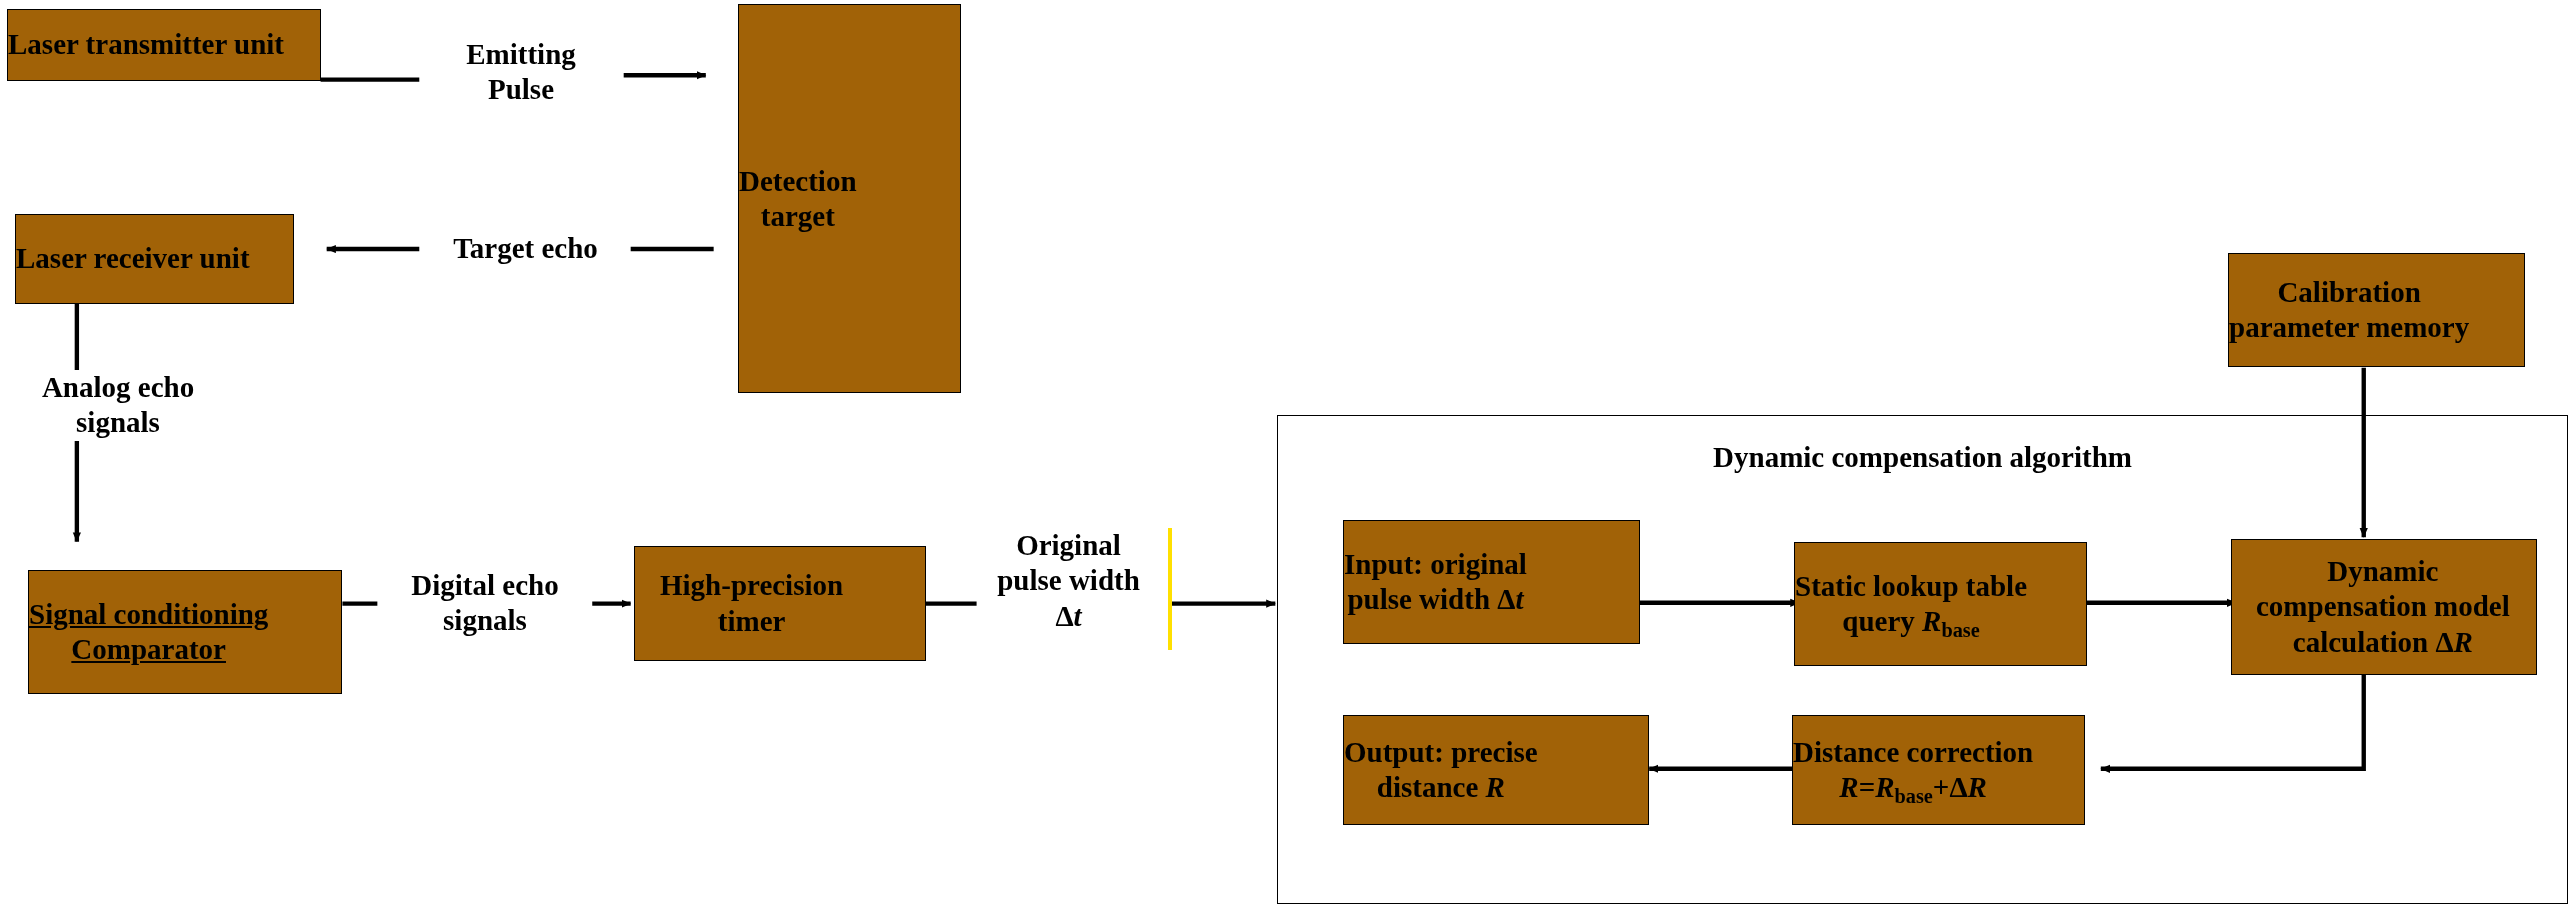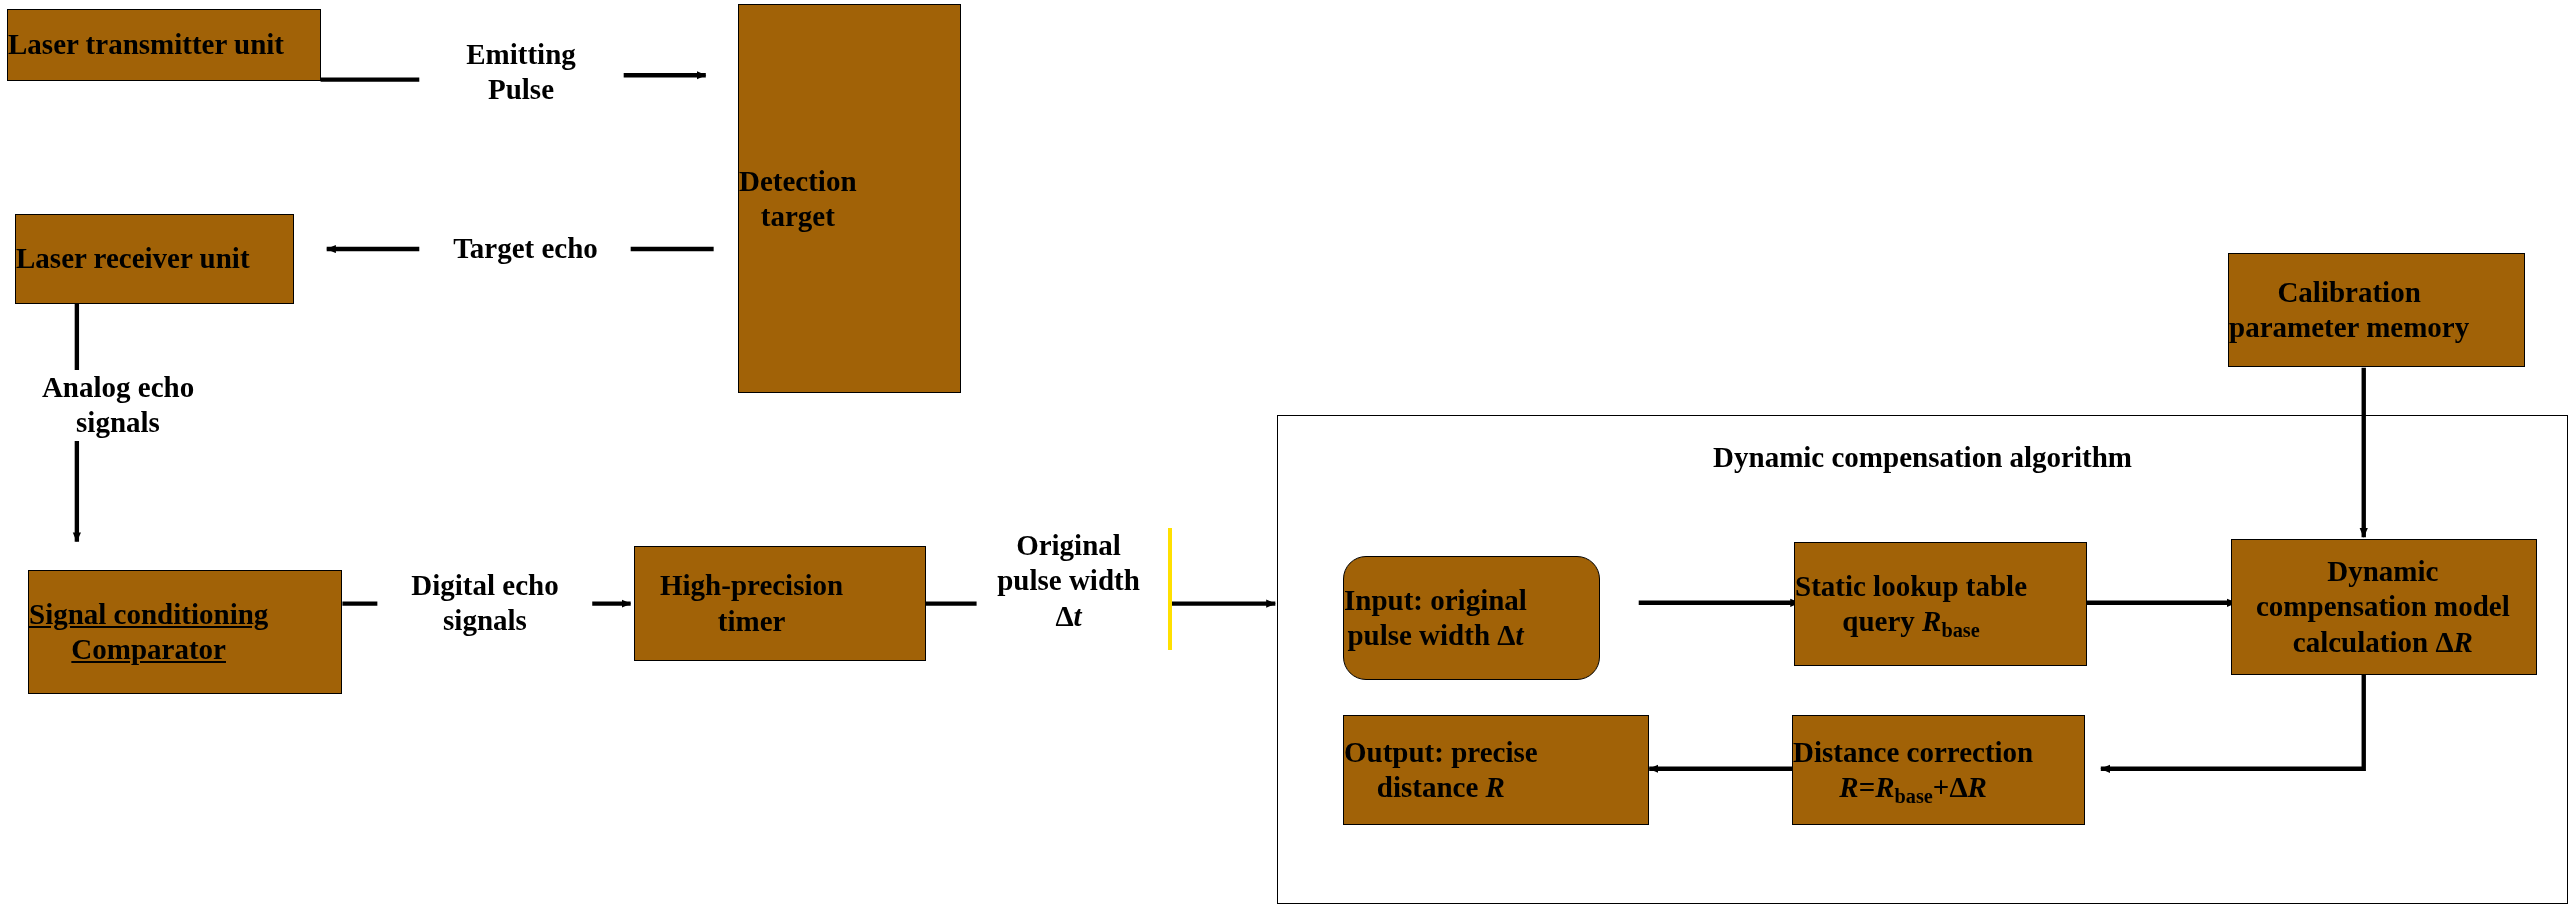--- a/index.html
+++ b/index.html
@@ -151,21 +151,21 @@
       <div>parameter memory</div>
     </div>
   </div>
 
   <div class="group-box" style="left:1277px; top:415px; width:1291px; height:489px;"></div>
 
   <div class="group-title fs-big" style="left:1277px; top:441px; width:1291px;">
     <span>Dynamic compensation algorithm</span>
   </div>
 
-  <div class="box fs-big" style="left:1343px; top:556px; width:257px; height:124px;border-radius:23px;">
+  <div class="box fs-big" style="left:1343px; top:520px; width:297px; height:124px;">
     <div>
       <div>Input: original</div>
       <div>
         <span>pulse width </span><span>Δ</span><i class="var">t</i>
       </div>
     </div>
   </div>
 
   <div class="box fs-big" style="left:1794px; top:542px; width:293px; height:124px;">
     <div>

